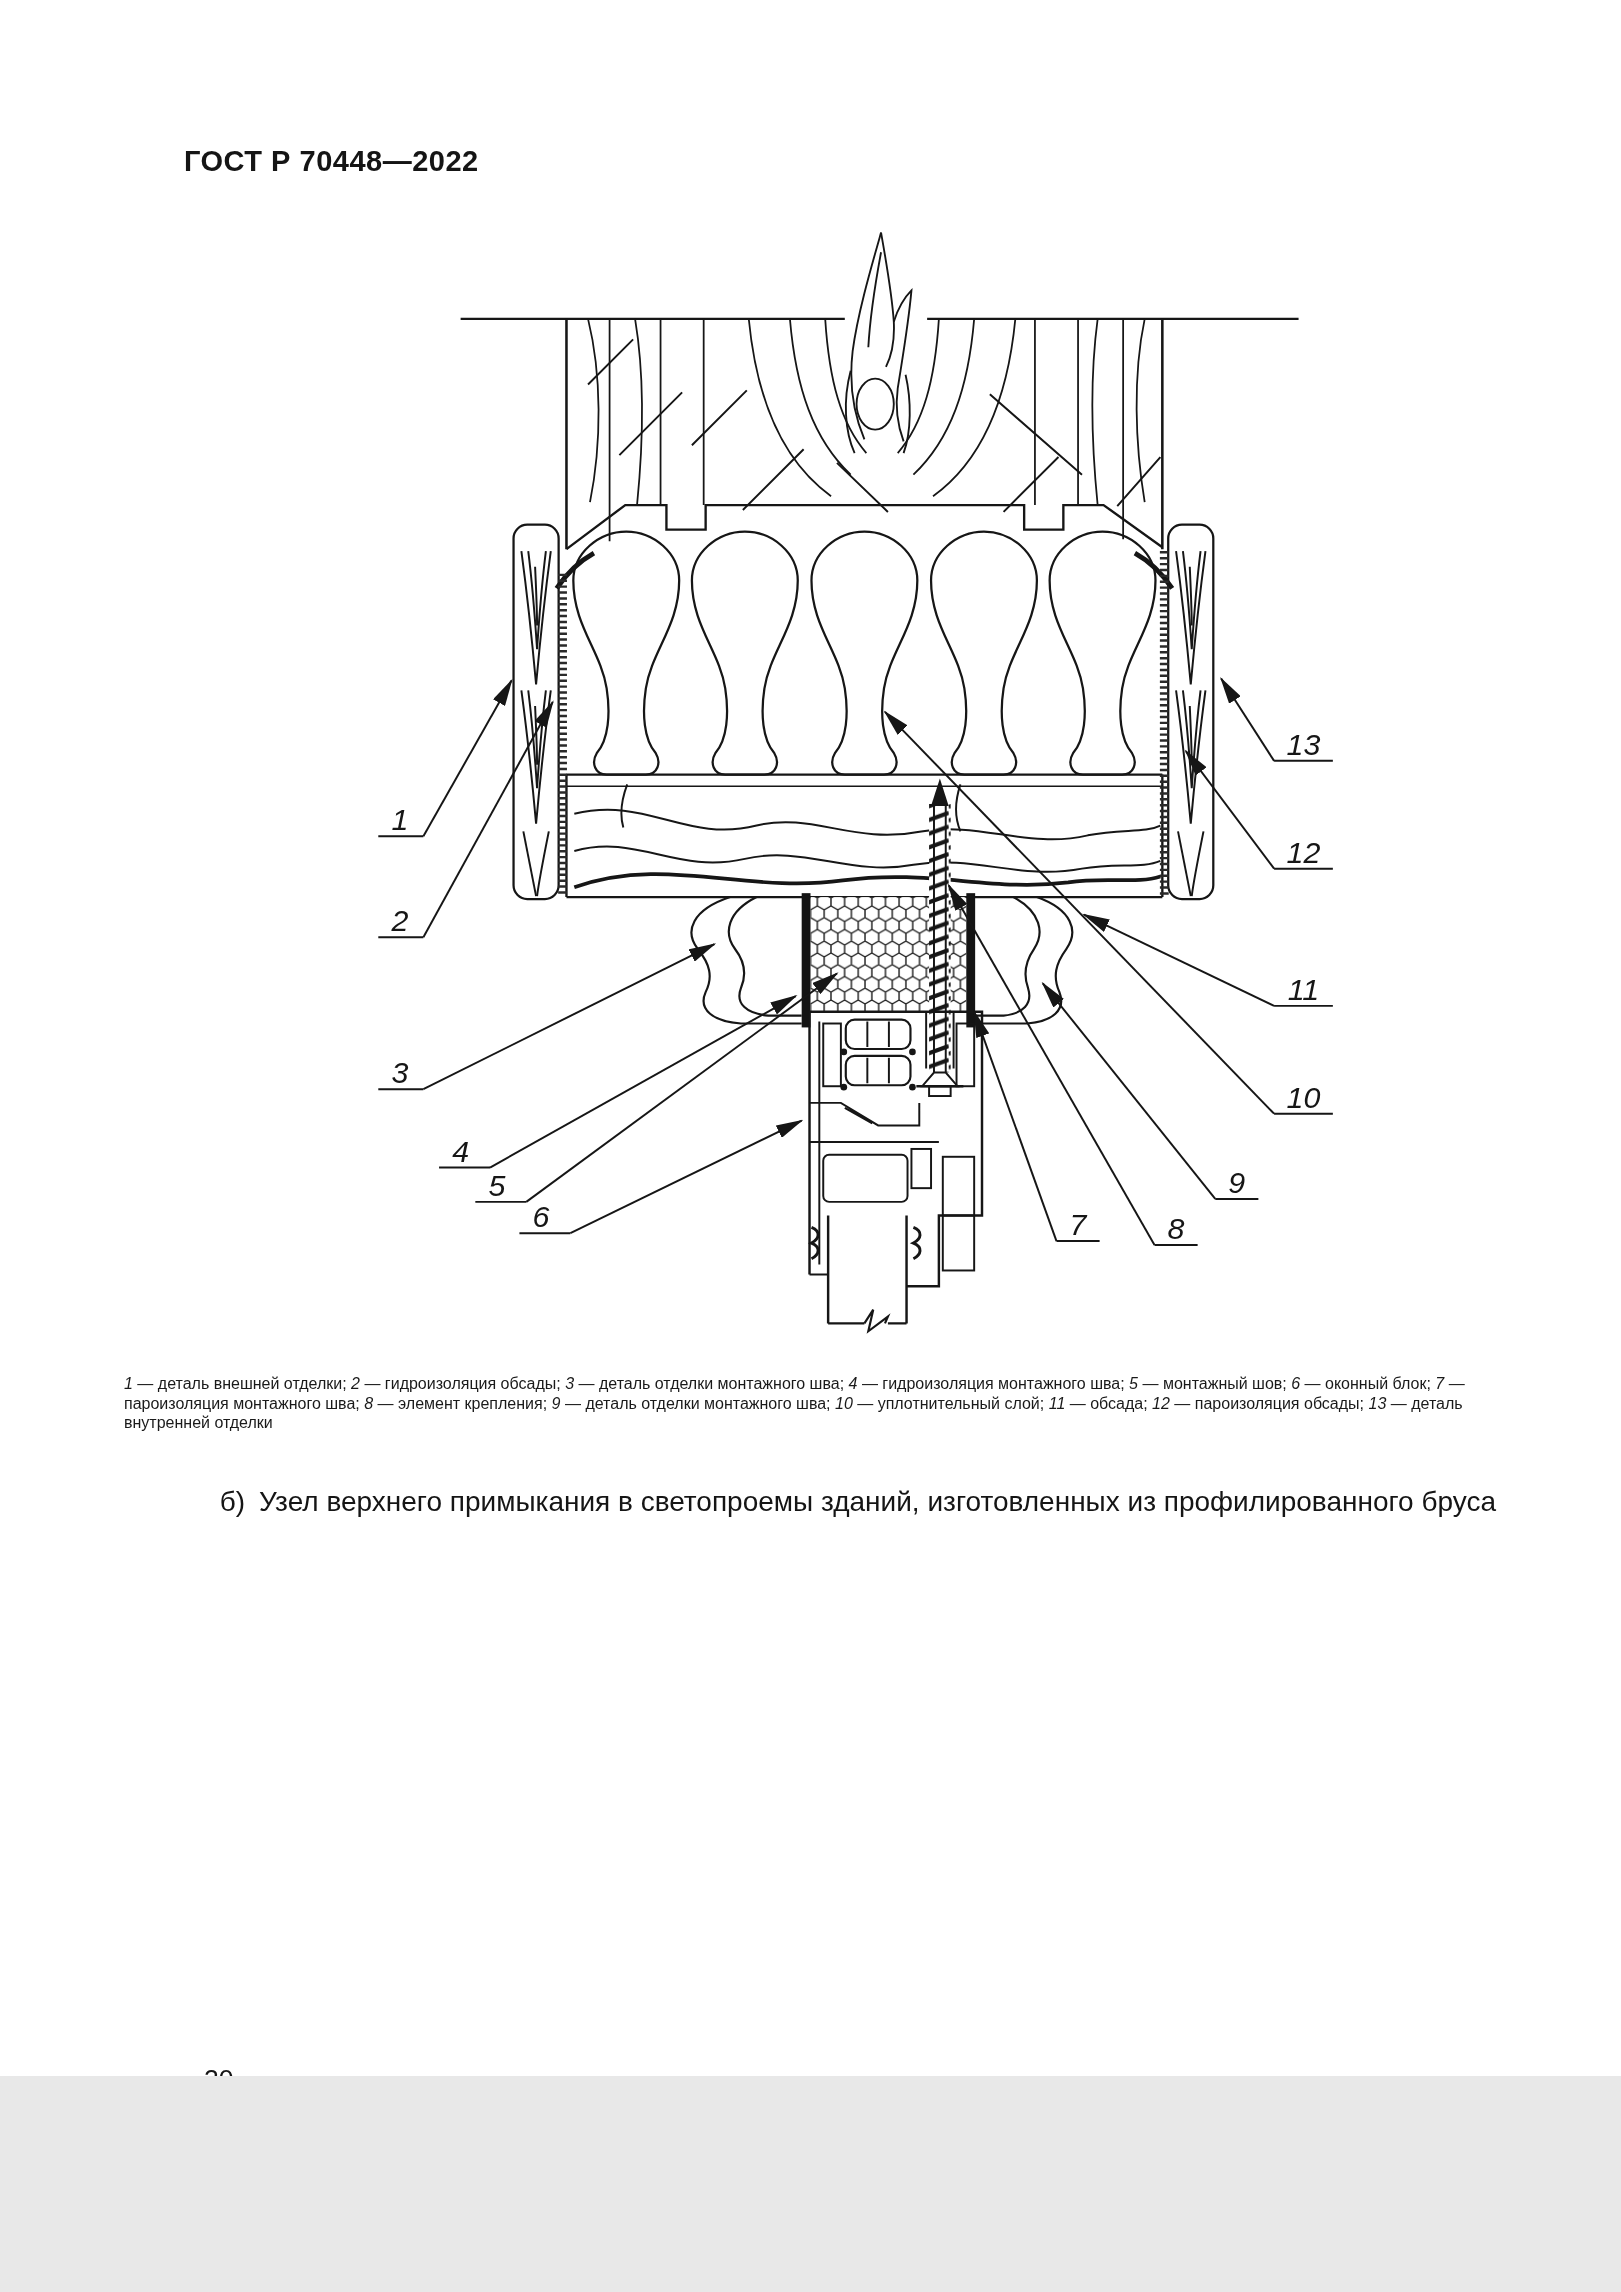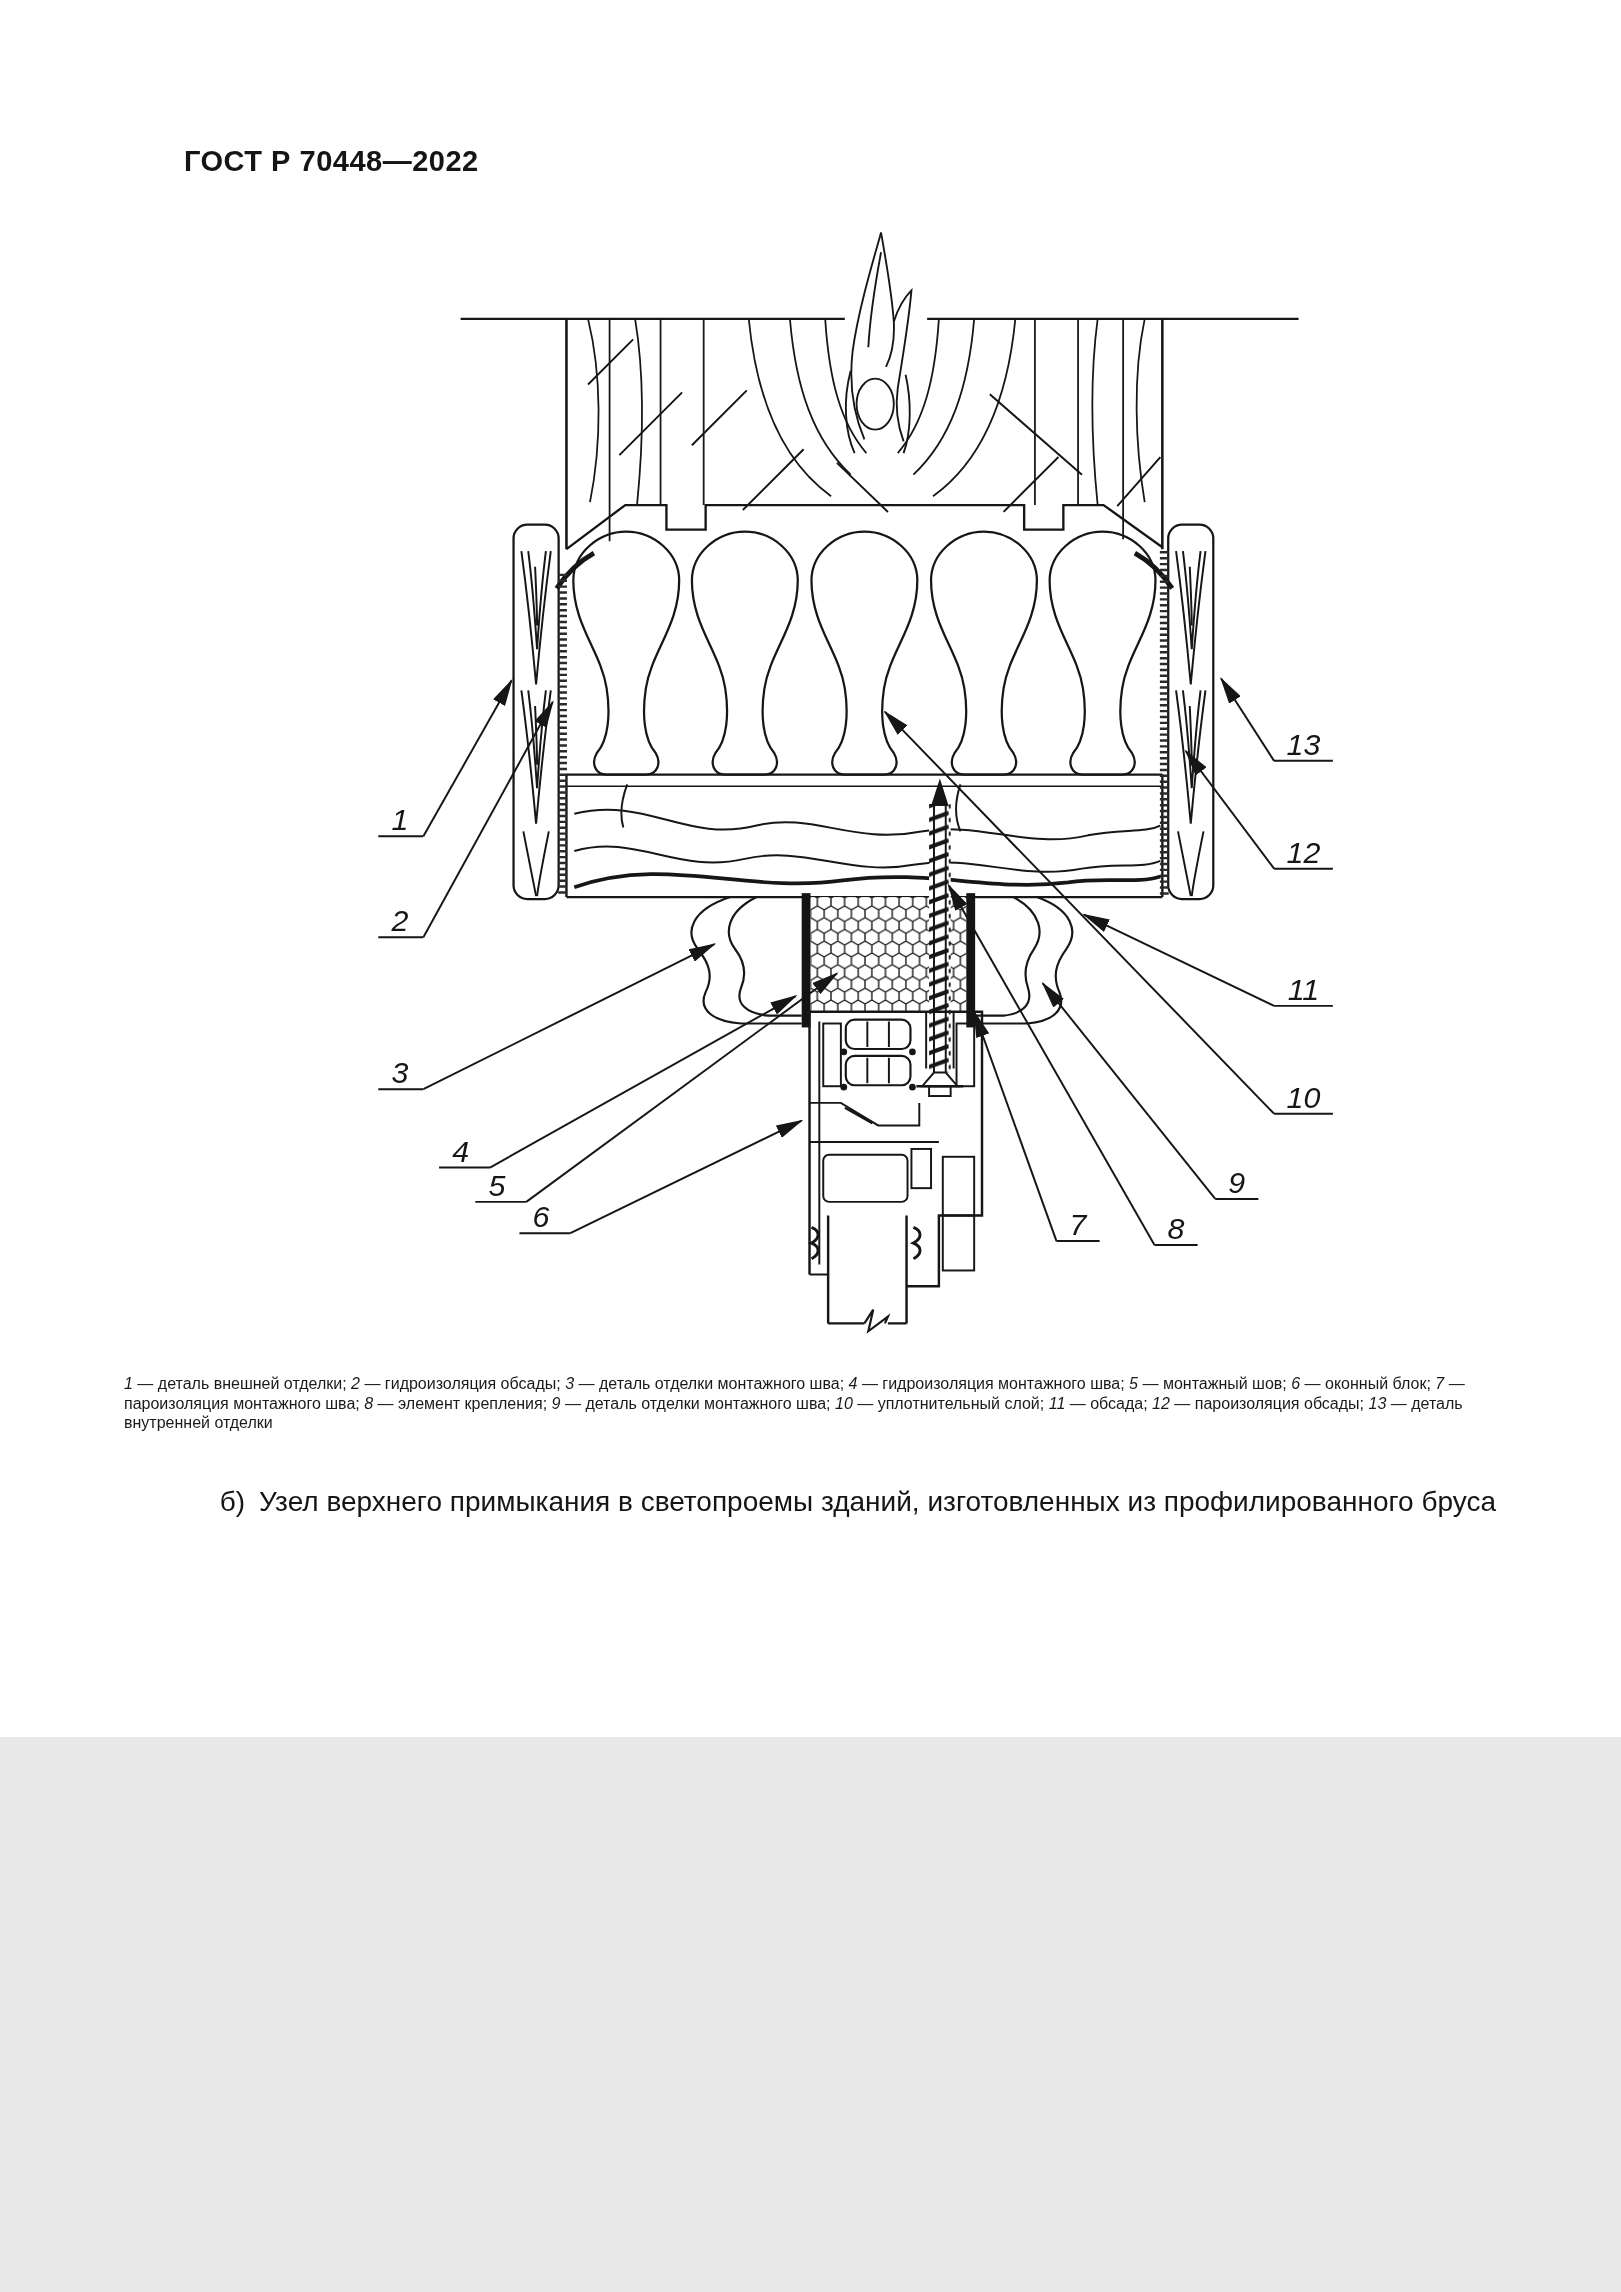--- a/index.html
+++ b/index.html
@@ -1,18 +1,18 @@
 <!DOCTYPE html>
 <html><head>
 <meta charset="utf-8">
 <style>
   html,body{margin:0;padding:0;background:#e8e8e8;}
   .page{
     position:relative;
-    width:1621px;height:1737px;
+    width:1621px;height:2076px;
     background:#ffffff;
     font-family:"Liberation Sans", sans-serif;
     color:#111;
     overflow:hidden;
     margin:0 auto;
   }
   .doc-header{
     position:absolute;left:184px;top:145px;
     font-size:29px;font-weight:bold;letter-spacing:0.5px;
     color:#151515;

